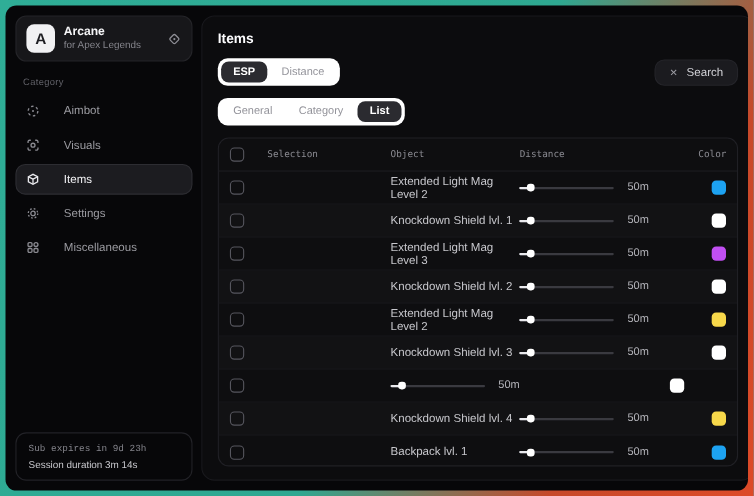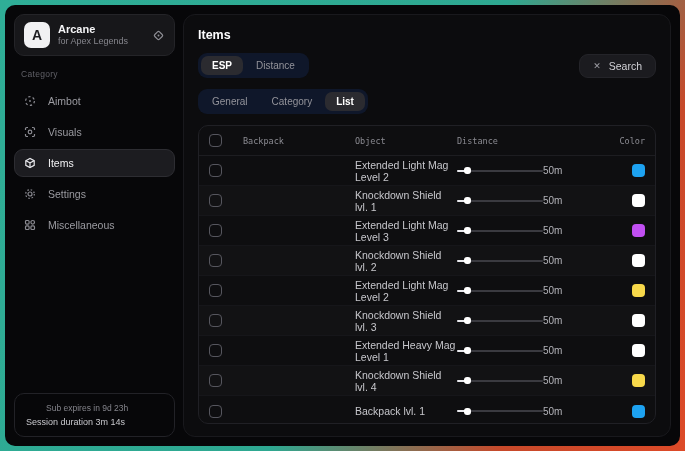--- a/index.html
+++ b/index.html
@@ -31,47 +31,47 @@
     background:#f1f1f3; border-radius:7px;
     color:#1d1d22; font-weight:bold; font-size:14px;
     display:flex; align-items:center; justify-content:center;
   }
   .logo-text { line-height:1.25; }
   .app-name { font-size:11px; font-weight:bold; color:#f4f4f6; }
   .app-sub  { font-size:9px; color:#85858c; }
   .gem { margin-left:auto; color:#8e8e95; display:flex; }
   .category-label { font-size:8.5px; color:#606067; margin:13px 0 5px 7px; letter-spacing:.3px; }
   .nav-item {
-    display:flex; align-items:center; gap:12px;
+    display:flex; align-items:center; gap:22px;
     padding:7px 9px; margin-top:3px;
     border:1px solid transparent; border-radius:9px;
     color:#9b9ba1; font-size:10.5px; cursor:default;
   }
   .nav-item .nicon { display:flex; color:#8a8a91; }
   .nav-item.active { background:#1c1c20; border-color:#2d2d32; color:#f2f2f4; }
   .nav-item.active .nicon { color:#e8e8ec; }
   .session-box {
     margin-top:auto;
     border:1px solid #222227; border-radius:10px;
     padding:9px 11px;
   }
-  .session-line1 { font-family:Liberation Sans, sans-serif; font-size:8.5px; color:#84848b;margin-left:20px; }
+  .session-line1 { font-family:Liberation Mono, monospace; font-size:8.5px; color:#84848b; }
   .session-line2 { font-size:9px; color:#c9c9ce; margin-top:4px; }
   
   .main { flex:1; padding:9px 9px 9px 0; }
   .main-card {
     height:100%;
     background:#0c0c0e; border:1px solid #19191d; border-radius:12px;
     padding:13px 14px 12px;
     display:flex; flex-direction:column;
   }
   .page-title { font-size:12.5px; font-weight:bold; color:#fdfdfe; }
   .toolbar-row { display:flex; justify-content:space-between; align-items:center; margin-top:11px; }
   .pill-group {
-    background:#0f172a; border-radius:9px; padding:3px; display:flex; gap:2px; width:max-content;align-items:flex-end;
+    background:#ffffff; border-radius:9px; padding:3px; display:flex; gap:2px; width:max-content;align-items:flex-end;
   }
   .pill {
     padding:4px 11px; border-radius:7px;
     font-size:10px; color:#93939a; cursor:default; white-space:nowrap;
   }
   .pill.active { background:#2b2b30; color:#ffffff; font-weight:bold; }
   .search-btn {
     background:#1b1b1f; border:1px solid #242429; border-radius:9px;
     padding:5px 13px; display:flex; align-items:center; gap:8px;
     color:#d2d2d7; font-size:10.5px; cursor:default;
@@ -107,21 +107,21 @@
   .trow:last-child { border-bottom:none; }
   .checkbox {
     width:13px; height:13px; display:inline-block;
     border:1.5px solid #56565e; border-radius:4px; cursor:default;
   }
   .distance-cell { display:flex; align-items:center; }
   .slider { position:relative; width:86px; height:8px; cursor:default; }
   .slider .track { position:absolute; top:3px; left:0; width:100%; height:2px; background:#3a3a40; border-radius:2px; }
   .slider .fill  { position:absolute; top:3px; left:0; width:9px;  height:2px; background:#e9e9ed; border-radius:2px; }
   .slider .thumb { position:absolute; top:0.5px; left:7px; width:7px; height:7px; background:#ffffff; border-radius:3px; }
-  .dist-val { margin-left:0; font-size:10px; color:#b4b4ba; }
+  .dist-val { margin-left:12px; font-size:10px; color:#b4b4ba; }
   .swatch { width:13px; height:13px; border-radius:4px; justify-self:end; cursor:default; }
   .hdr-color { justify-self:end;text-align:right; }
   svg { display:block; }
 </style>
 </head>
 <body>
 
 <div class="window">
 
   <aside class="sidebar">
@@ -221,21 +221,21 @@
         <div class="pill-group">
           <div class="pill">General</div>
           <div class="pill">Category</div>
           <div class="pill active">List</div>
         </div>
       </div>
 
       <div class="table">
         <div class="tgrid thead">
           <span class="checkbox"></span>
-          <span>Backpack</span>
+          <span>Selection</span>
           <span>Object</span>
           <span>Distance</span>
           <span class="hdr-color">Color</span>
         </div>
         <div id="table-body" style="display:flex;flex-direction:column;flex:1;">
   <div class="tgrid trow">
     <span class="checkbox"></span>
     <span></span>
     <span class="obj-name">Extended Light Mag Level 2</span>
     <span class="distance-cell">
@@ -320,21 +320,20 @@
                   <span class="thumb"></span>
       </span>
       <span class="dist-val">50m</span>
     </span>
     <span class="swatch" style="background: rgb(255, 255, 255);"></span>
   </div>
 
   <div class="tgrid trow">
     <span class="checkbox"></span>
     <span></span>
-    <span class="obj-name">Extended Heavy Mag Level 1</span>
     <span class="distance-cell">
       <span class="slider">
         <span class="track"></span>
                   <span class="fill"></span>
                   <span class="thumb"></span>
       </span>
       <span class="dist-val">50m</span>
     </span>
     <span class="swatch" style="background: rgb(255, 255, 255);"></span>
   </div>

